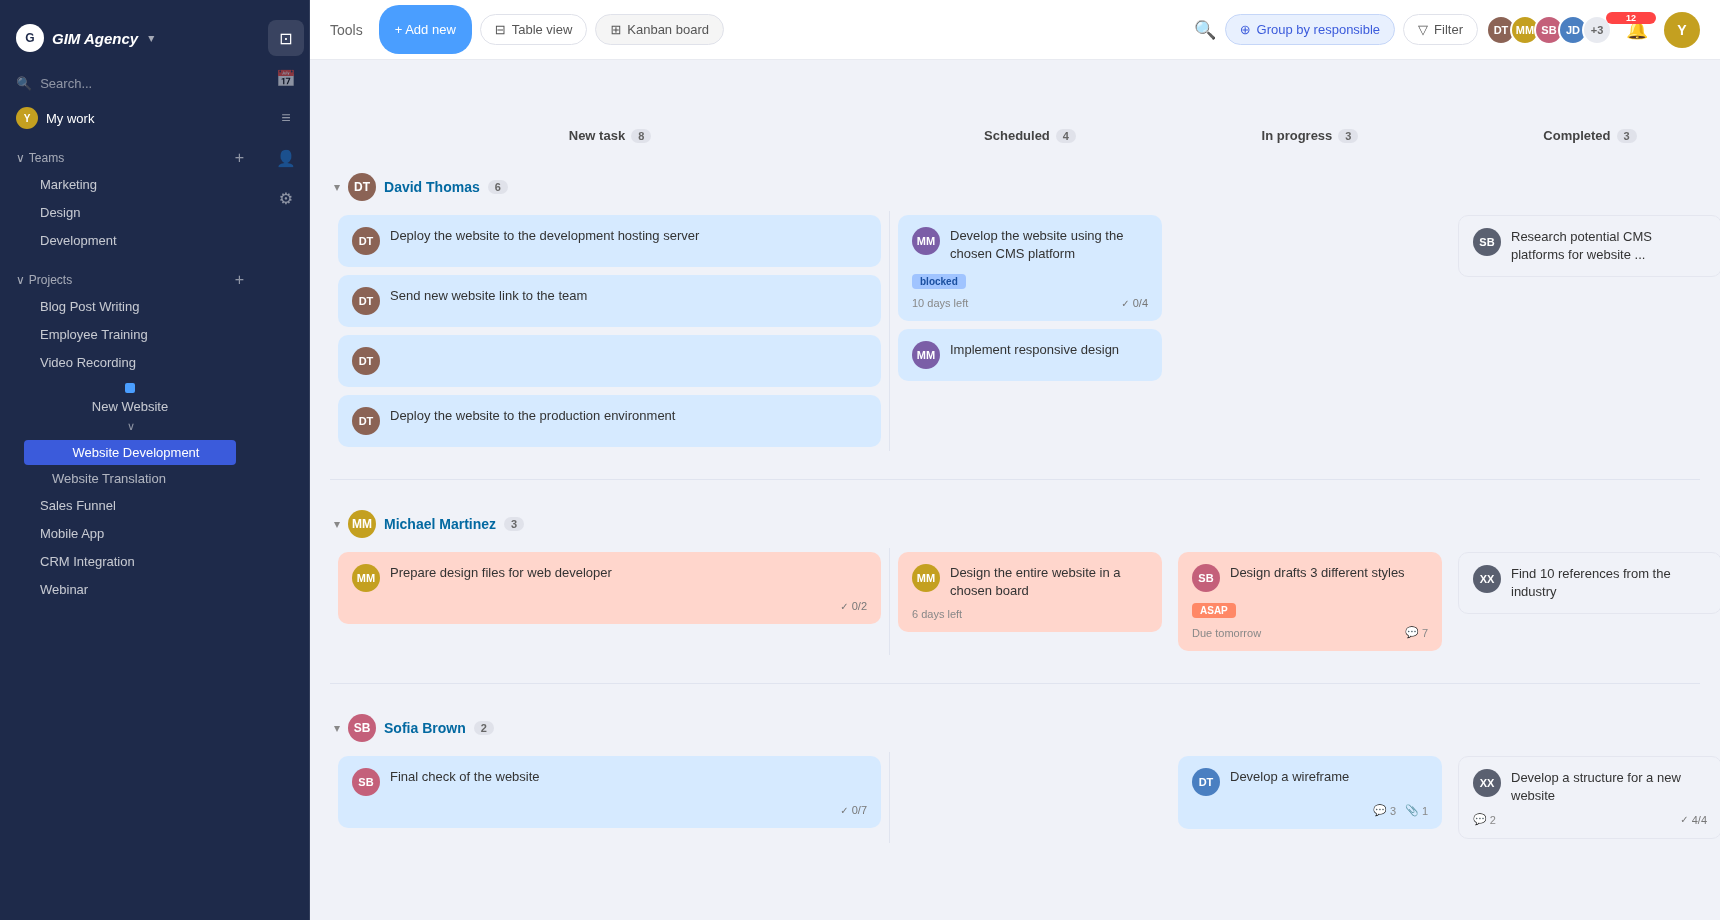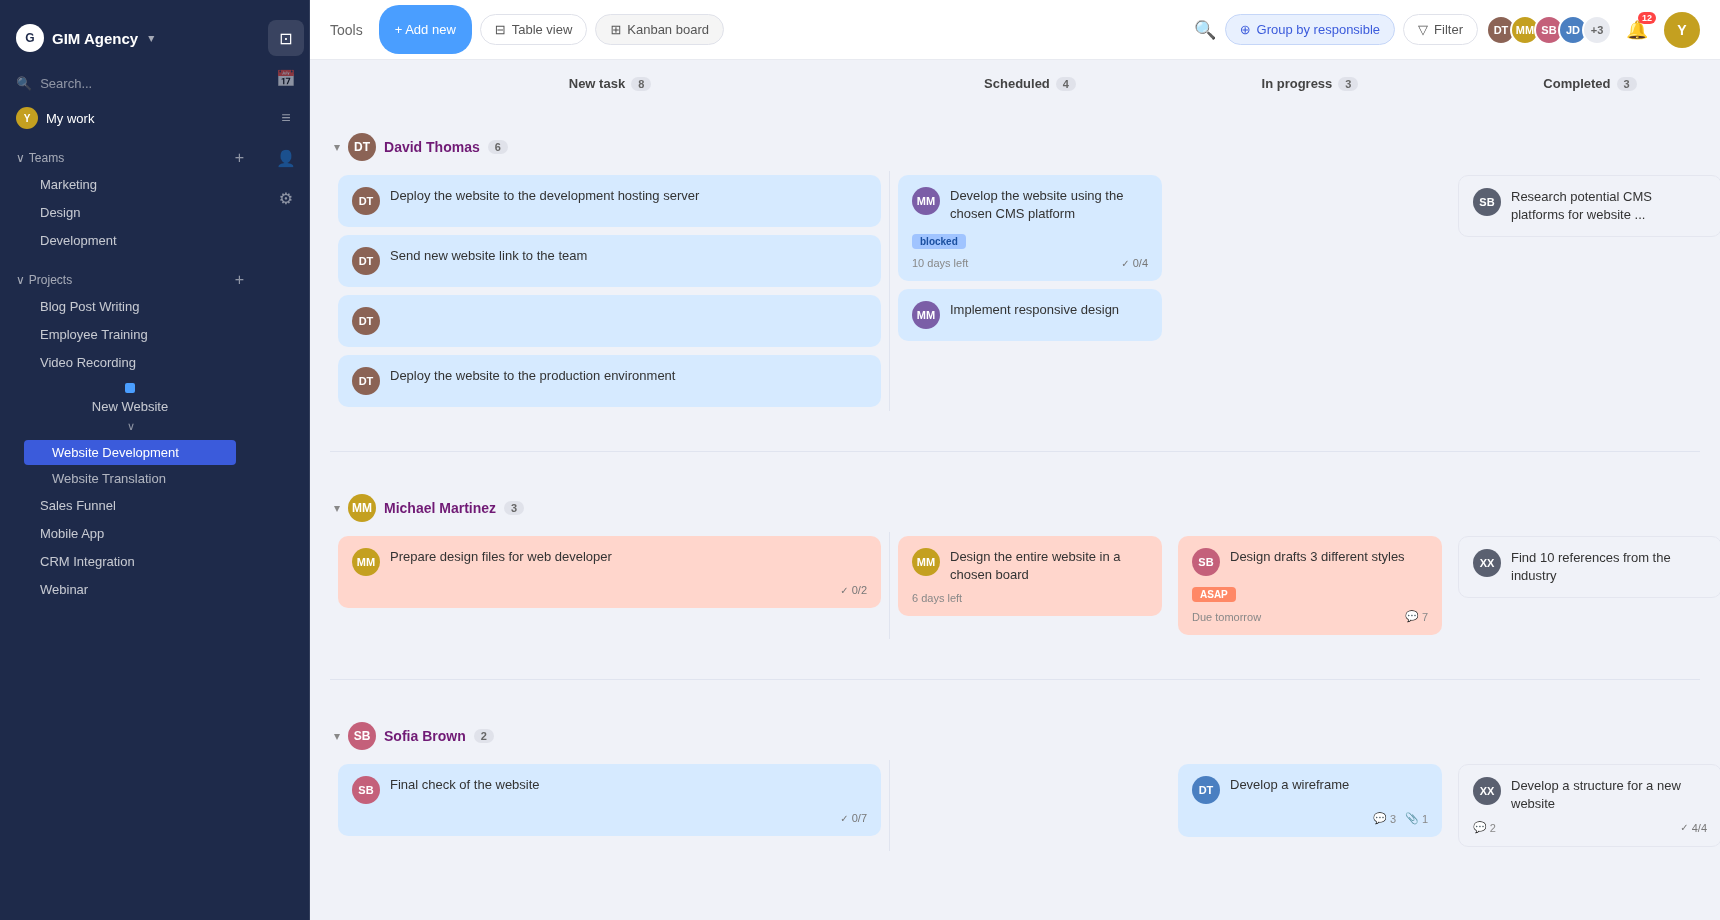--- a/index.html
+++ b/index.html
@@ -2,32 +2,32 @@
 <html><head>
   <meta charset="utf-8">
   <style>
     * { box-sizing: border-box; margin: 0; padding: 0; }
     body { font-family: -apple-system, BlinkMacSystemFont, 'Segoe UI', sans-serif; background: #1e2a4a; width: 1720px; height: 920px; overflow: hidden; display: flex; }
 
     
     .sidebar { width: 260px; background: #1e2a4a; display: flex; flex-direction: column; padding: 16px 0; flex-shrink: 0; height: 920px; }
     .sidebar-logo { display: flex; align-items: center; gap: 8px; padding: 8px 16px 16px; cursor: pointer; }
     .sidebar-logo-icon { width: 28px; height: 28px; background: white; border-radius: 50%; display: flex; align-items: center; justify-content: center; font-weight: 900; font-size: 12px; color: #1e2a4a; }
-    .sidebar-logo-text { color: white; font-weight: 600; font-size: 15px; }
+    .sidebar-logo-text { color: white; font-weight: 600; font-size: 15px; font-style: italic; }
     .sidebar-logo-chevron { color: rgba(255,255,255,0.6); font-size: 12px; margin-left: 2px; }
     .sidebar-search { display: flex; align-items: center; gap: 8px; padding: 8px 16px; color: rgba(255,255,255,0.5); font-size: 13px; cursor: pointer; }
     .sidebar-my-work { display: flex; align-items: center; gap: 8px; padding: 8px 16px; color: white; font-size: 13px; cursor: pointer; }
     .sidebar-my-work-avatar { width: 22px; height: 22px; border-radius: 50%; background: #c4a020; display: flex; align-items: center; justify-content: center; font-size: 10px; color: white; font-weight: 600; }
     .sidebar-section { padding: 12px 16px 4px; }
     .sidebar-section-header { display: flex; align-items: center; justify-content: space-between; color: rgba(255,255,255,0.6); font-size: 12px; margin-bottom: 4px; }
     .sidebar-section-header span { display: flex; align-items: center; gap: 4px; }
     .sidebar-section-add { color: rgba(255,255,255,0.5); cursor: pointer; font-size: 16px; }
     .sidebar-item { padding: 6px 16px; color: rgba(255,255,255,0.75); font-size: 13px; cursor: pointer; border-radius: 4px; margin: 1px 8px; }
     .sidebar-sub-item { padding: 5px 16px 5px 28px; color: rgba(255,255,255,0.65); font-size: 13px; cursor: pointer; border-radius: 4px; margin: 1px 8px; }
-    .sidebar-sub-item.active { background: #3b5bdb; color: white; }
+    .sidebar-sub-item.active { background: #3b5bdb; color: white; text-align: center; }
     .sidebar-project-parent { display: flex; align-items: center; gap: 6px; padding: 6px 16px; color: rgba(255,255,255,0.75); font-size: 13px; cursor: pointer; margin: 1px 8px; flex-direction: column; }
     .project-dot { width: 10px; height: 10px; border-radius: 2px; background: #4a9eff; flex-shrink: 0; }
 
     
     .main { flex: 1; background: #f0f2f8; display: flex; flex-direction: column; height: 920px; overflow: hidden; }
 
     
     .topbar { background: white; display: flex; align-items: center; padding: 0 20px; height: 60px; gap: 8px; border-bottom: 1px solid #e8eaf0; flex-shrink: 0; }
     .topbar-tools { color: #666; font-size: 14px; margin-right: 8px; font-weight: 500; }
     .btn-add { background: #4a9eff; color: white; border: none; border-radius: 20px; padding: 17px 16px; font-size: 13px; font-weight: 500; cursor: pointer; display: flex; gap: 5px; }
@@ -35,38 +35,38 @@
     .btn-view.active { background: #f5f5f5; }
     .topbar-spacer { flex: 1; }
     .topbar-search-icon { color: #888; cursor: pointer; font-size: 18px; }
     .btn-group-by { background: #e8f0fe; border: 1px solid #c5d6f8; border-radius: 20px; padding: 7px 14px; font-size: 13px; color: #3b5bdb; cursor: pointer; display: flex; align-items: center; gap: 6px; font-weight: 500; }
     .btn-filter { background: white; border: 1px solid #e0e2ea; border-radius: 20px; padding: 7px 14px; font-size: 13px; color: #555; cursor: pointer; display: flex; align-items: center; gap: 6px; }
     .avatar-group { display: flex; align-items: center; }
     .avatar-small { width: 30px; height: 30px; border-radius: 50%; border: 2px solid white; margin-left: -6px; overflow: hidden; font-size: 11px; display: flex; align-items: center; justify-content: center; color: white; font-weight: 600; }
     .avatar-small:first-child { margin-left: 0; }
     .avatar-plus { background: #e8eaf0; color: #666; font-size: 11px; width: 30px; height: 30px; border-radius: 50%; border: 2px solid white; display: flex; align-items: center; justify-content: center; margin-left: -6px; font-weight: 600; }
     .notif-btn { position: relative; width: 36px; height: 36px; display: flex; align-items: center; justify-content: center; cursor: pointer; }
-    .notif-badge { position: absolute; top: 0; right: 0; background: #ff4444; color: white; font-size: 9px; border-radius: 10px; padding: 1px 4px; font-weight: 700; min-width: 16px; text-align: right; }
+    .notif-badge { position: absolute; top: 0; right: 0; background: #ff4444; color: white; font-size: 9px; border-radius: 10px; padding: 1px 20px; font-weight: 700; min-width: 16px; text-align: right; }
     .user-avatar { width: 36px; height: 36px; border-radius: 50%; overflow: hidden; cursor: pointer; background: #c4a020; display: flex; align-items: center; justify-content: center; font-size: 14px; color: white; font-weight: 700; }
 
     
     .kanban-area { flex: 1; overflow-x: auto; overflow-y: auto; padding: 0; }
-    .kanban-board { display: flex; flex-direction: column; padding: 8px 20px; gap: 16px; min-width: 1200px; }
+    .kanban-board { display: flex; flex-direction: column; padding: 16px 20px; gap: 4px; min-width: 1200px; margin-top: 44px; }
     
     
     .col-headers { display: grid; grid-template-columns: 560px 280px 280px 280px 50px; gap: 0; padding: 0 0 8px; position: sticky; top: 0; background: #f0f2f8; z-index: 10; }
     .col-header { text-align: center; font-size: 13px; font-weight: 600; color: #444; display: flex; align-items: center; justify-content: center; gap: 6px; padding: 8px; }
     .col-count { background: #e0e2ea; color: #666; border-radius: 10px; padding: 1px 7px; font-size: 11px; font-weight: 600; }
 
     
     .group-row { margin-bottom: 16px; }
     .group-header { display: flex; align-items: center; gap: 8px; padding: 10px 4px; }
     .group-chevron { color: #888; cursor: pointer; font-size: 12px; }
     .group-avatar { width: 28px; height: 28px; border-radius: 50%; overflow: hidden; display: flex; align-items: center; justify-content: center; font-size: 12px; color: white; font-weight: 600; flex-shrink: 0; }
-    .group-name { font-size: 14px; font-weight: 600; color: #701a75; }
+    .group-name { font-size: 14px; font-weight: 600; color: #0369a1; }
     .group-task-count { background: #e0e2ea; color: #666; border-radius: 10px; padding: 1px 7px; font-size: 11px; font-weight: 600; }
     
     
     .task-grid { display: grid; grid-template-columns: 560px 280px 280px 280px; gap: 0; }
     
     
     .col-cell { padding: 4px 8px; display: flex; flex-direction: column; gap: 8px; }
     .col-cell.new-task { border-right: 1px solid #e0e4ef; }
     
     

